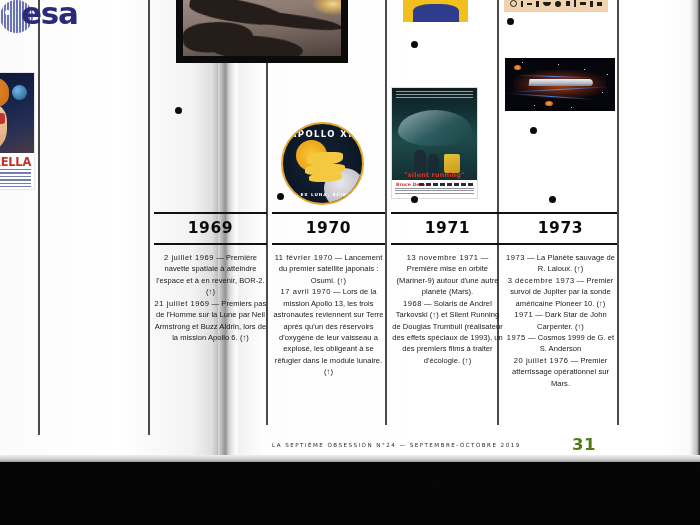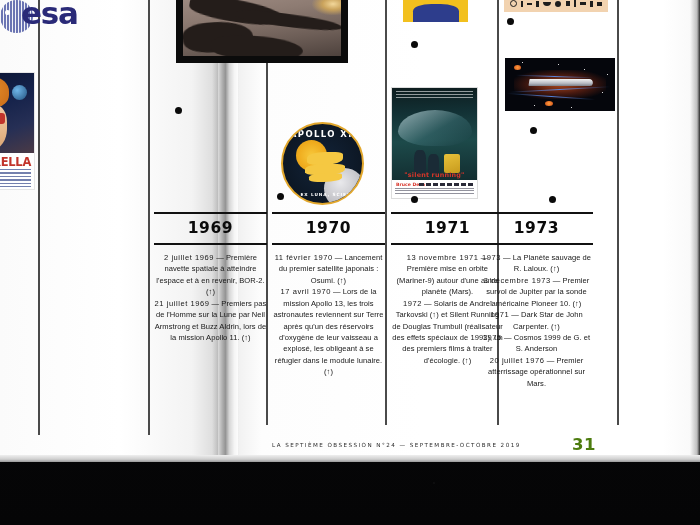--- a/index.html
+++ b/index.html
@@ -332,45 +332,45 @@
     <div class="wd">esa</div>
   </div>
   <div class="dot" style="left:549px; top:196px;"></div>
 
   <div class="col" style="left:154px;">
     <div class="rule"></div>
     <div class="year">1969</div>
     <div class="rule"></div>
     <div class="entries">
       <p><span class="dt">2 juillet 1969</span> — <span>Première navette spatiale à atteindre l'espace et à en revenir, BOR-2. (↑)</span></p>
-      <p><span class="dt">21 juillet 1969</span> — <span>Premiers pas de l'Homme sur la Lune par Neil Armstrong et Buzz Aldrin, lors de la mission Apollo 11. (↑)</span></p>
+      <p><span class="dt">21 juillet 1969</span> — <span>Premiers pas de l'Homme sur la Lune par Neil Armstrong et Buzz Aldrin, lors de la mission Apollo 6. (↑)</span></p>
     </div>
   </div>
 
   <div class="col" style="left:272px;">
     <div class="rule"></div>
     <div class="year">1970</div>
     <div class="rule"></div>
     <div class="entries">
       <p><span class="dt">11 février 1970</span> — <span>Lancement du premier satellite japonais : Osumi. (↑)</span></p>
       <p><span class="dt">17 avril 1970</span> — <span>Lors de la mission Apollo 13, les trois astronautes reviennent sur Terre après qu'un des réservoirs d'oxygène de leur vaisseau a explosé, les obligeant à se réfugier dans le module lunaire. (↑)</span></p>
     </div>
   </div>
 
   <div class="col" style="left:391px;">
     <div class="rule"></div>
     <div class="year">1971</div>
     <div class="rule"></div>
     <div class="entries">
       <p><span class="dt">13 novembre 1971</span> — <span>Première mise en orbite (Mariner-9) autour d'une autre planète (Mars).</span></p>
-      <p><span class="dt">1972</span> — <span>Solaris de Andreï Tarkovski (↑) et Silent Running de Douglas Trumbull (réalisateur des effets spéciaux de 1993), un des premiers films à traiter d'écologie. (↑)</span></p>
-    </div>
-  </div>
-
-  <div class="col" style="left:480px;">
+      <p><span class="dt">1968</span> — <span>Solaris de Andreï Tarkovski (↑) et Silent Running de Douglas Trumbull (réalisateur des effets spéciaux de 1993), un des premiers films à traiter d'écologie. (↑)</span></p>
+    </div>
+  </div>
+
+  <div class="col" style="left:504px;">
     <div class="rule"></div>
     <div class="year">1973</div>
     <div class="rule"></div>
     <div class="entries">
       <p><span class="dt">1973</span> — <span>La Planète sauvage de R. Laloux. (↑)</span></p>
       <p><span class="dt">3 décembre 1973</span> — <span>Premier survol de Jupiter par la sonde américaine Pioneer 10. (↑)</span></p>
       <p><span class="dt">1971</span> — <span>Dark Star de John Carpenter. (↑)</span></p>
       <p><span class="dt">1975</span> — <span>Cosmos 1999 de G. et S. Anderson</span></p>
       <p><span class="dt">20 juillet 1976</span> — <span>Premier atterrissage opérationnel sur Mars.</span></p>
     </div>

